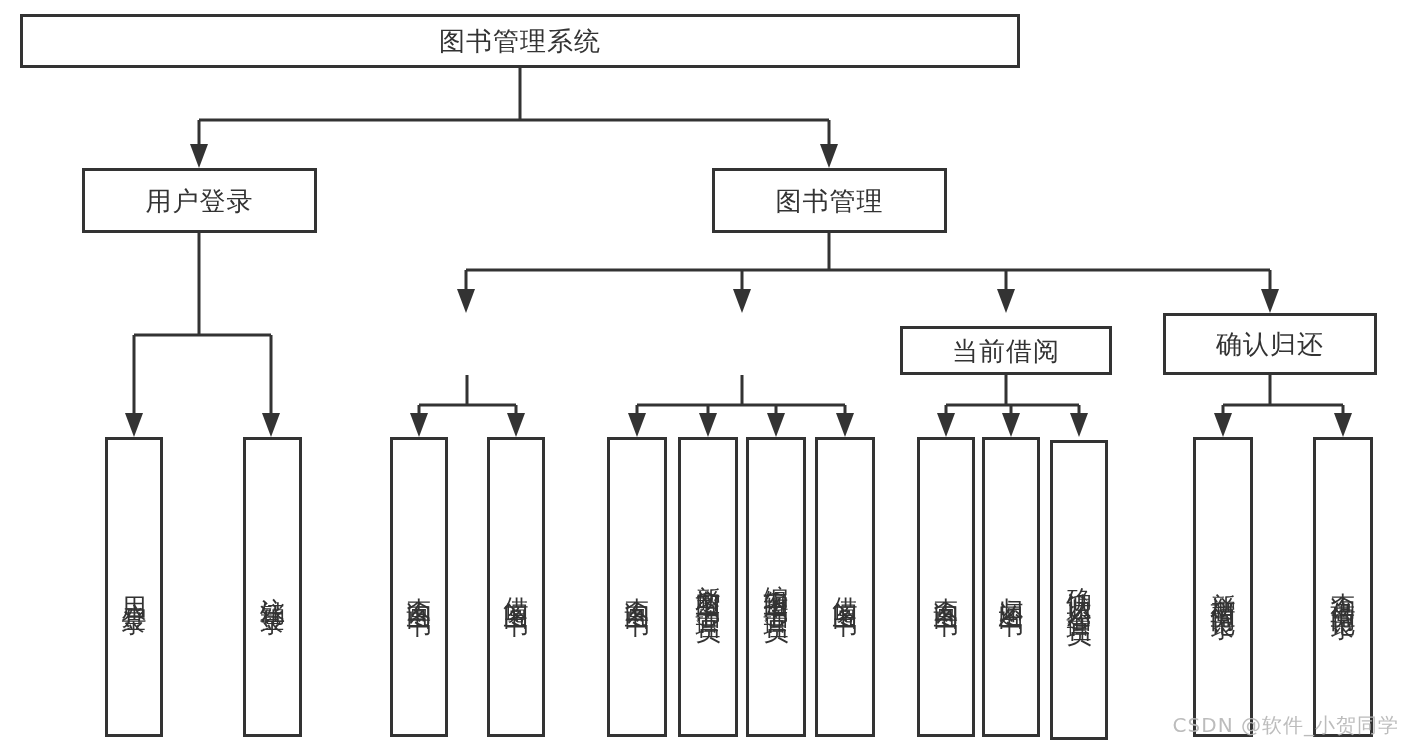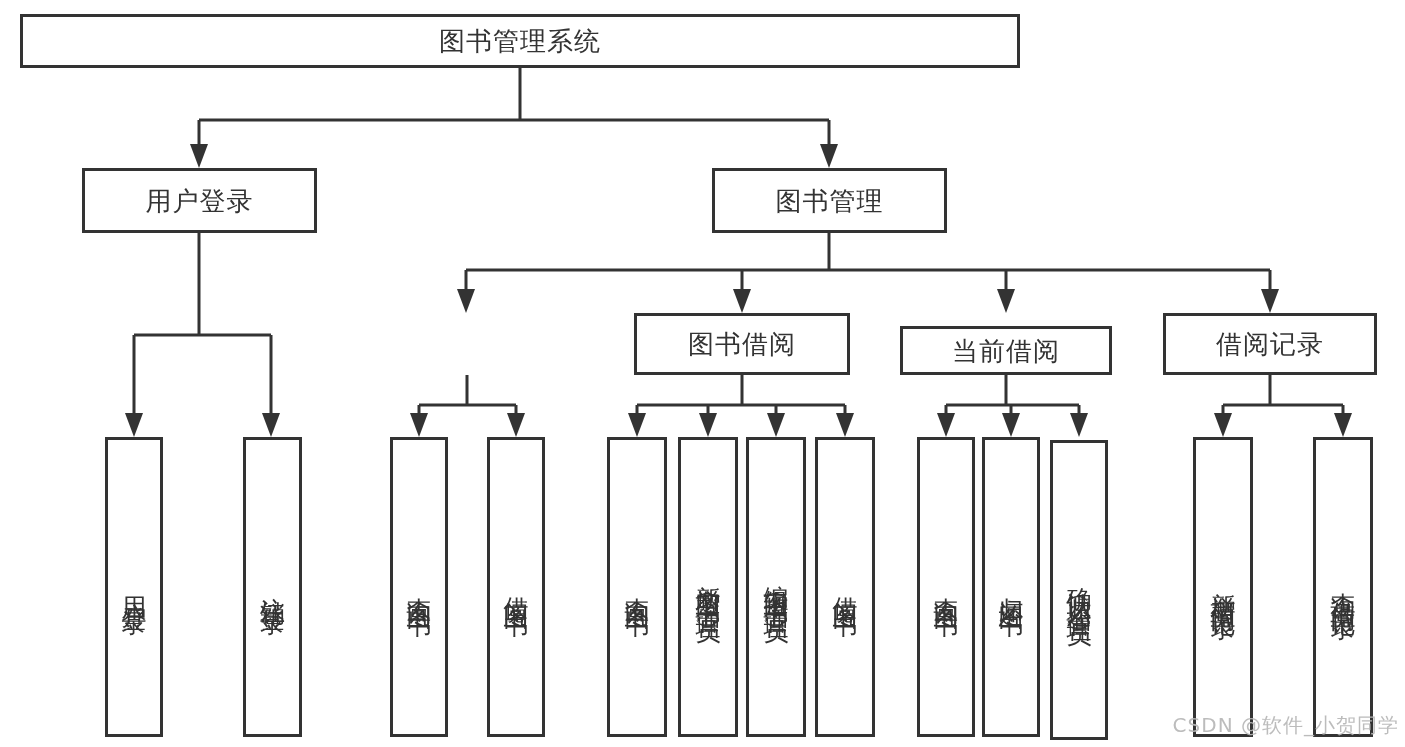--- a/index.html
+++ b/index.html
@@ -107,28 +107,25 @@
     <span class="h-label">图书管理系统</span>
   </div>
 
   <div class="node" style="left:82px; top:168px; width:235px; height:65px;">
     <span class="h-label">用户登录</span>
   </div>
   <div class="node" style="left:712px; top:168px; width:235px; height:65px;">
     <span class="h-label">图书管理</span>
   </div>
 
-  <div class="node" style="left:634px; top:313px; width:216px; height:62px;">
-    <span class="h-label">图书借阅</span>
-  </div>
   <div class="node" style="left:900px; top:326px; width:212px; height:49px;">
     <span class="h-label">当前借阅</span>
   </div>
   <div class="node" style="left:1163px; top:313px; width:214px; height:62px;">
-    <span class="h-label">借阅记录</span>
+    <span class="h-label">确认归还</span>
   </div>
 
   <div class="node" style="left:105px; top:437px; width:58px; height:300px;">
     <span class="v-label">用户登录</span>
   </div>
   <div class="node" style="left:243px; top:437px; width:59px; height:300px;">
     <span class="v-label">注销登录</span>
   </div>
 
   <div class="node" style="left:390px; top:437px; width:58px; height:300px;">

